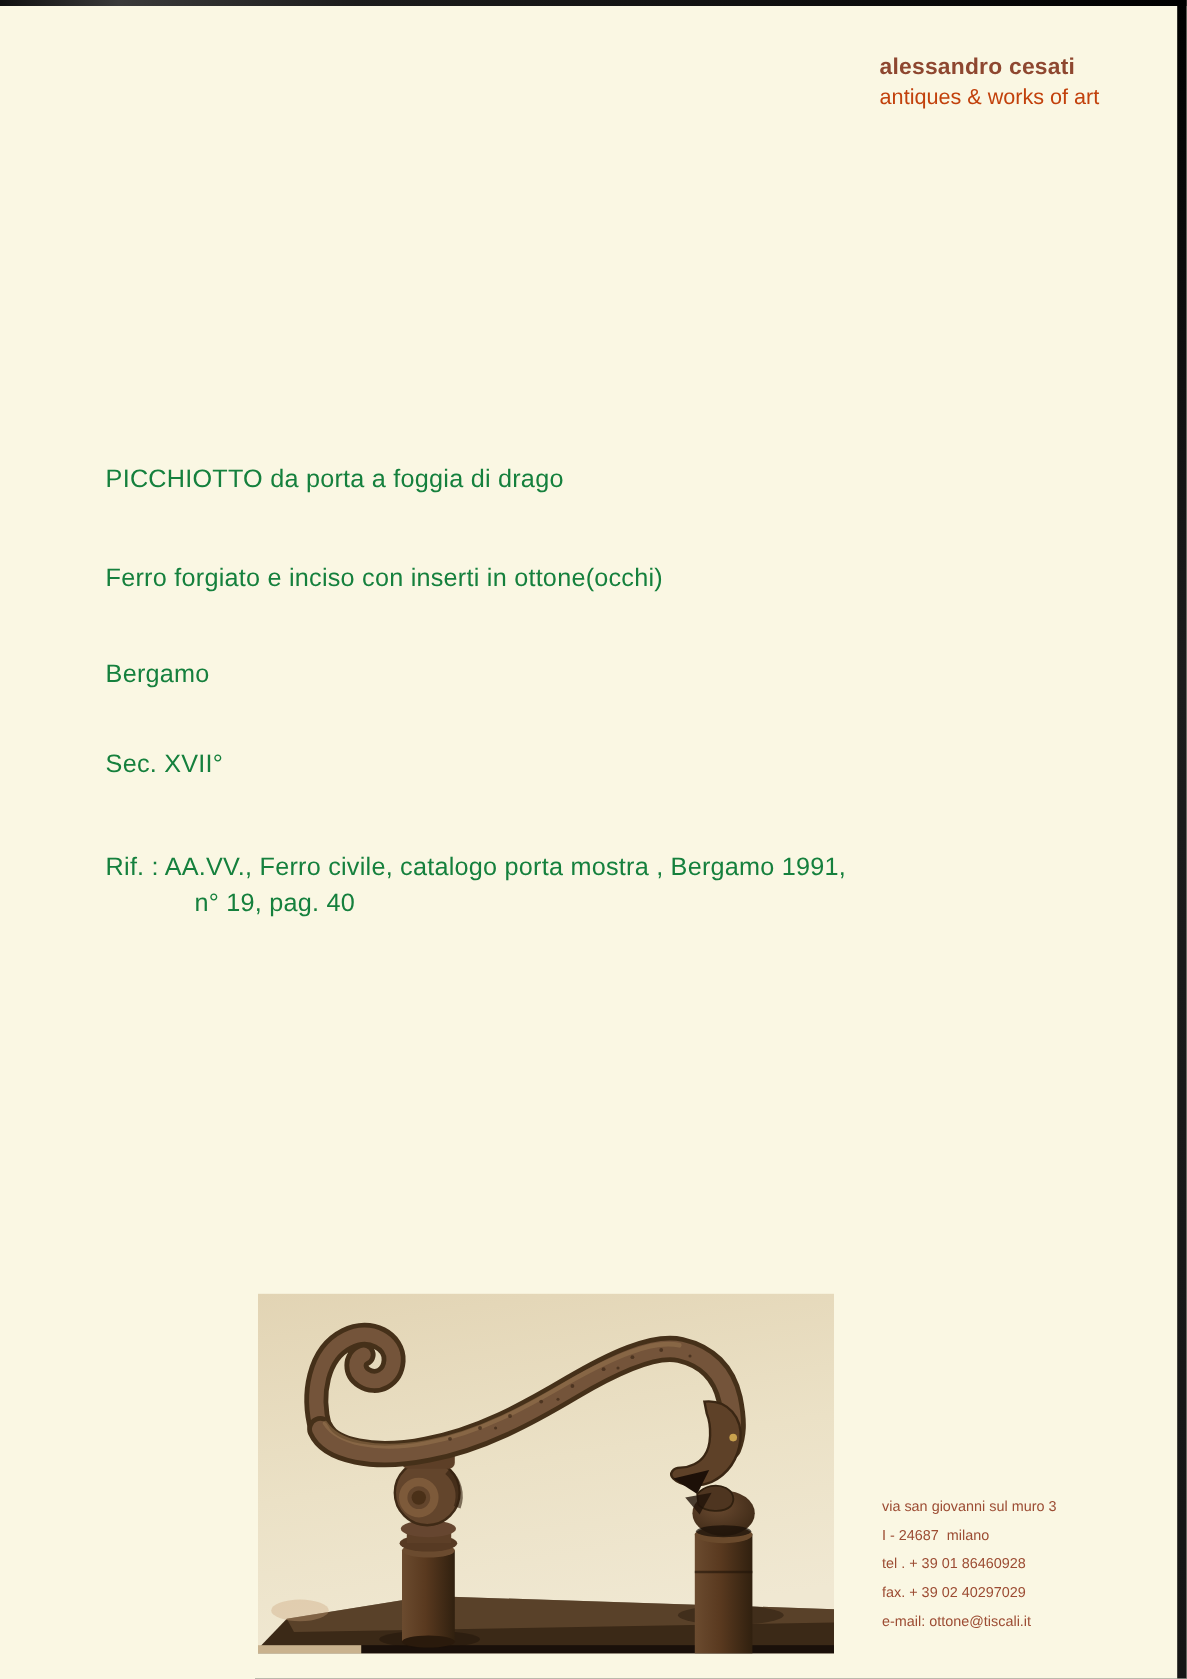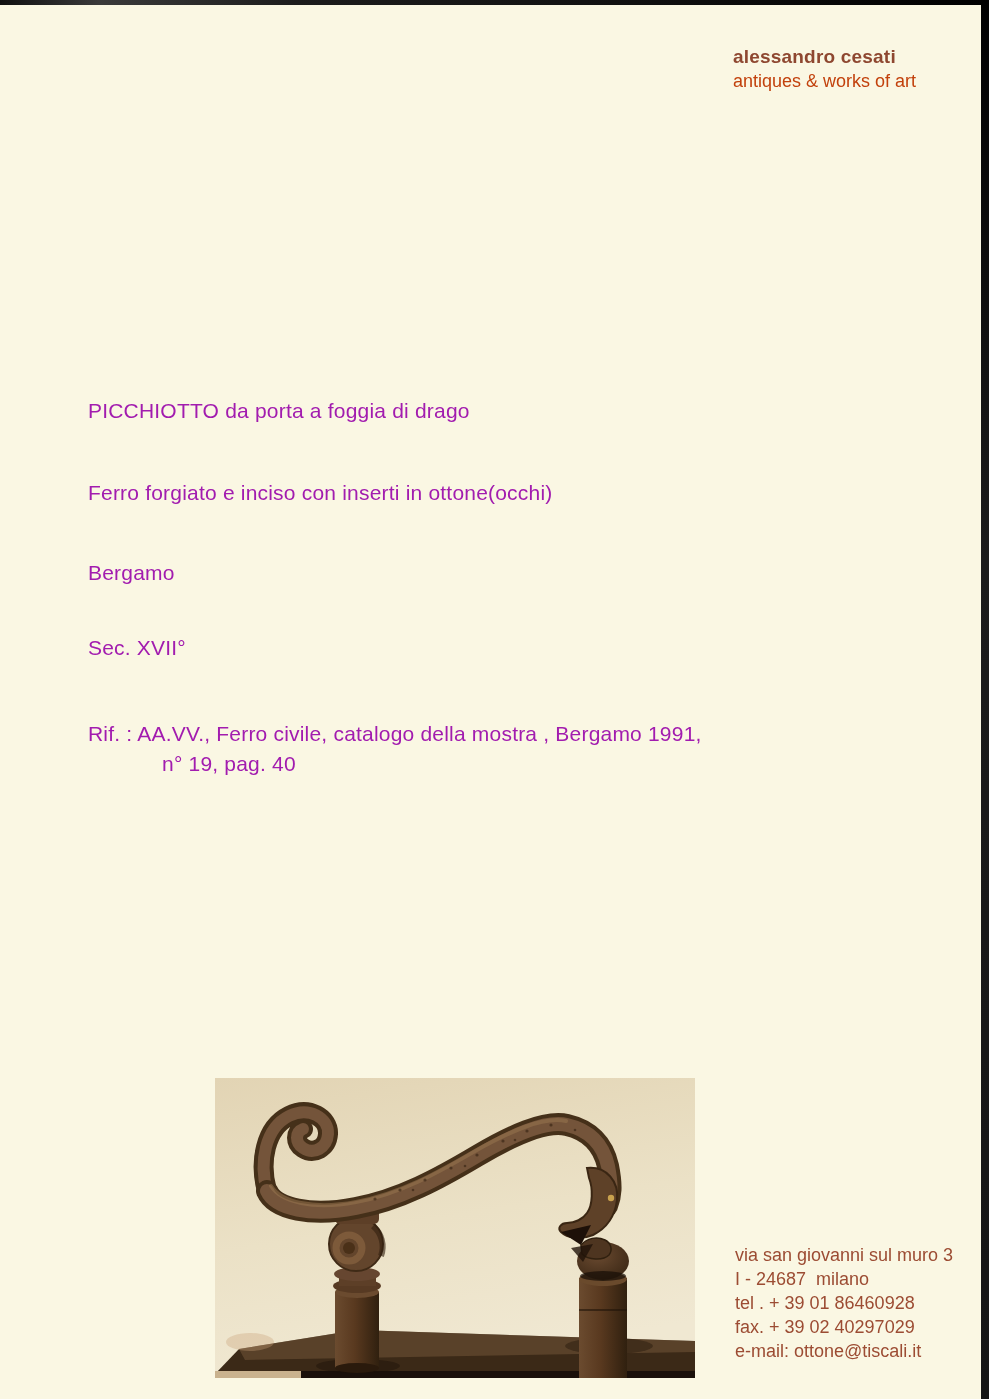--- a/index.html
+++ b/index.html
@@ -23,57 +23,57 @@
   }
   .brand-name{
     font-weight:bold;font-size:19px;color:#8e4730;letter-spacing:.2px;
   }
   .brand-tagline{
     font-size:18px;color:#c2410c;
   }
   .main-text{position:absolute;left:88px;top:0;width:700px;}
   .main-line{
     position:absolute;left:0;
-    font-size:21px;color:#a21caf;white-space:pre;letter-spacing:.2px;margin-top:11px;
+    font-size:21px;color:#15803d;white-space:pre;letter-spacing:.2px;
   }
   .line-title{top:388px;}
   .line-material{top:470px;}
   .line-origin{top:550px;}
   .line-period{top:625px;}
   .line-ref1{top:711px;}
   .line-ref2{top:741px;padding-left:74px;}
   .photo{
     position:absolute;left:215px;top:1078px;width:480px;height:300px;
   }
   .contact{
     position:absolute;left:735px;top:1243px;line-height:24px;
   }
   .contact-line{
-    font-size:18px;color:#9c4c33;white-space:pre;
+    font-size:12px;color:#9c4c33;white-space:pre;
   }
 </style>
 </head>
 <body>
 
 <div class="page">
 
   <div class="scan-top-edge"></div>
   <div class="scan-right-edge"></div>
 
   <div class="brand">
     <div class="brand-name">alessandro cesati</div>
     <div class="brand-tagline">antiques &amp; works of art</div>
   </div>
 
   <div class="main-text">
     <div class="main-line line-title">PICCHIOTTO da porta a foggia di drago</div>
     <div class="main-line line-material">Ferro forgiato e inciso con inserti in ottone(occhi)</div>
     <div class="main-line line-origin">Bergamo</div>
     <div class="main-line line-period">Sec. XVII°</div>
-    <div class="main-line line-ref1">Rif. : AA.VV., Ferro civile, catalogo della mostra , Bergamo 1991,</div>
+    <div class="main-line line-ref1">Rif. : AA.VV., Ferro civile, catalogo porta mostra , Bergamo 1991,</div>
     <div class="main-line line-ref2">n° 19, pag. 40</div>
   </div>
 
   <svg class="photo" viewBox="0 0 480 300" xmlns="http://www.w3.org/2000/svg">
     <defs>
       <linearGradient id="bgGrad" x1="0" y1="0" x2="0.25" y2="1">
         <stop offset="0" stop-color="#e2d4b4"></stop>
         <stop offset="0.55" stop-color="#ebe1c6"></stop>
         <stop offset="1" stop-color="#f0e8d2"></stop>
       </linearGradient>

